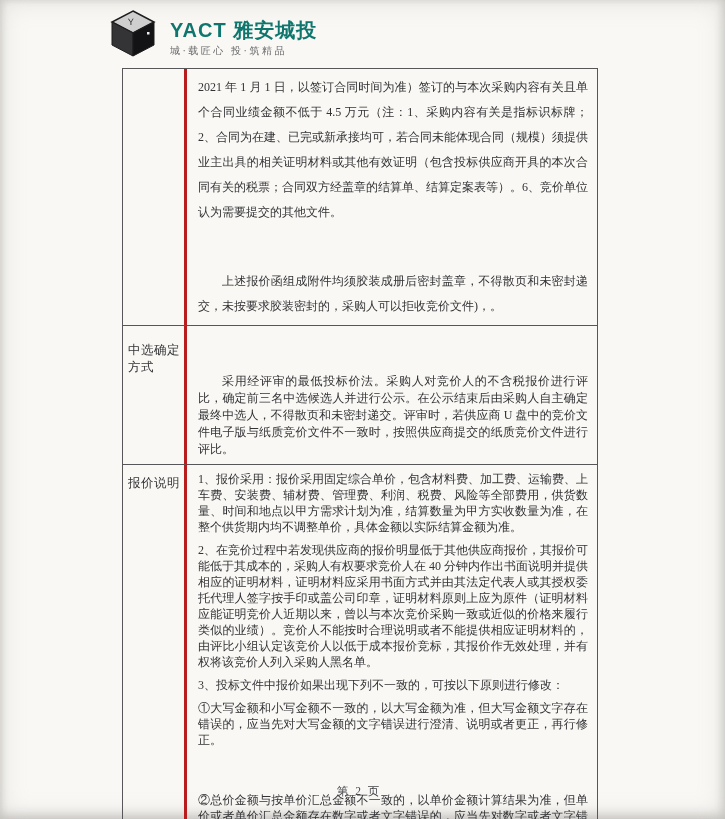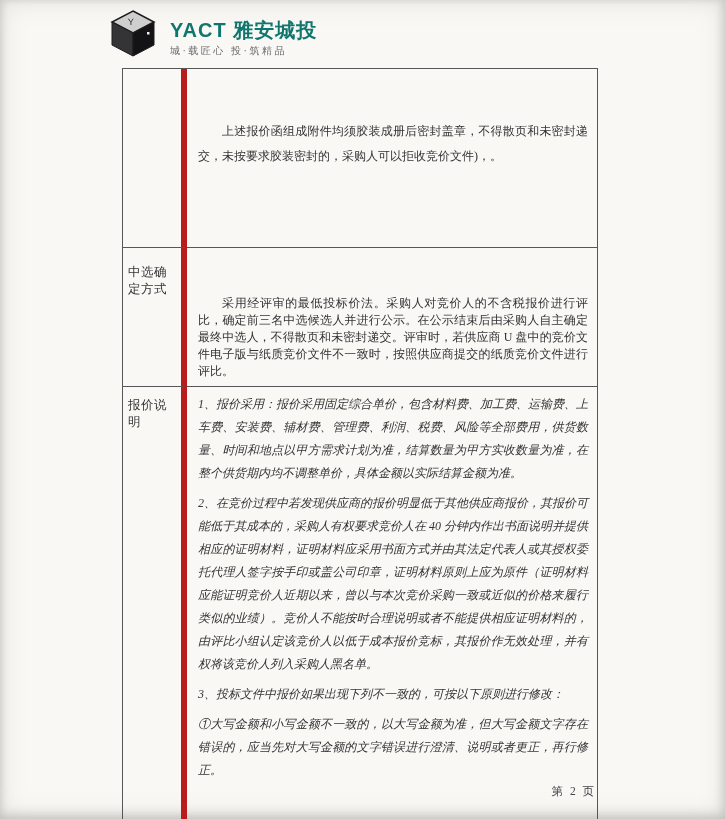--- a/index.html
+++ b/index.html
@@ -44,47 +44,47 @@
     display: grid;
     grid-template-columns: 64px 1fr;
     background: transparent;
   }
   .cell {
     border-bottom: 1px solid #57575a;
     box-sizing: border-box;
   }
   .cell.last { border-bottom: none; }
   .cell-label {
-    border-right: 6px solid #b91c1c;
+    border-right: 3px solid #b91c1c;
     font-size: 12.5px;
     color: #333336;
     padding: 6px 4px 0 5px;
     letter-spacing: 0.5px;
   }
   .cell-label.mid { padding-top: 16px; }
   .cell-label.top { padding-top: 10px; }
   .cell-content {
     padding: 6px 9px 6px 11px;
     font-size: 12px;
     text-align: justify;
     color: #333336;
   }
   .r1 { min-height: 179px; }
   .r2 { min-height: 70px; }
   .r3 { min-height: 451px; }
   .r1 .para { line-height: 25px; margin: 0 0 7px 0; }
   .r2.cell-content { padding-top: 3px; }
   .r2 .para { line-height: 17px; margin: 0; }
-  .r3 .para { line-height: 23px; margin: 0 0 7px 0; font-style: italic; }
+  .r3 .para { line-height: 16px; margin: 0 0 7px 0; }
   .para.indent { text-indent: 2em; }
   .para:last-child { margin-bottom: 0; margin-top: 44px; }
   
   .page-footer {
     position: absolute; left: 122px; top: 784px; width: 474px;
-    text-align: right;
+    text-align: center;
     font-size: 11.5px; color: #45454a; letter-spacing: 2px;
   }
 </style>
 </head>
 <body>
 
 <div class="page">
 
   <div class="logo-block">
     <svg class="logo-cube" viewBox="0 0 50 50">
@@ -98,20 +98,21 @@
     <div class="brand-col">
       <div class="brand-text">YACT 雅安城投</div>
       <div class="brand-tagline">城·载匠心 投·筑精品</div>
     </div>
   </div>
 
   <div class="doc-table">
 
     <div class="cell cell-label r1"></div>
     <div class="cell cell-content r1">
+        <div class="para">2021 年 1 月 1 日，以签订合同时间为准）签订的与本次采购内容有关且单个合同业绩金额不低于 4.5 万元（注：1、采购内容有关是指标识标牌；2、合同为在建、已完或新承接均可，若合同未能体现合同（规模）须提供业主出具的相关证明材料或其他有效证明（包含投标供应商开具的本次合同有关的税票；合同双方经盖章的结算单、结算定案表等）。6、竞价单位认为需要提交的其他文件。</div>
         <div class="para indent">上述报价函组成附件均须胶装成册后密封盖章，不得散页和未密封递交，未按要求胶装密封的，采购人可以拒收竞价文件)，。</div>
       </div>
 
     <div class="cell cell-label mid r2">中选确定方式</div>
     <div class="cell cell-content r2">
         <div class="para indent">采用经评审的最低投标价法。采购人对竞价人的不含税报价进行评比，确定前三名中选候选人并进行公示。在公示结束后由采购人自主确定最终中选人，不得散页和未密封递交。评审时，若供应商 U 盘中的竞价文件电子版与纸质竞价文件不一致时，按照供应商提交的纸质竞价文件进行评比。</div>
       </div>
 
     <div class="cell cell-label top last r3">报价说明</div>
     <div class="cell cell-content last r3">

